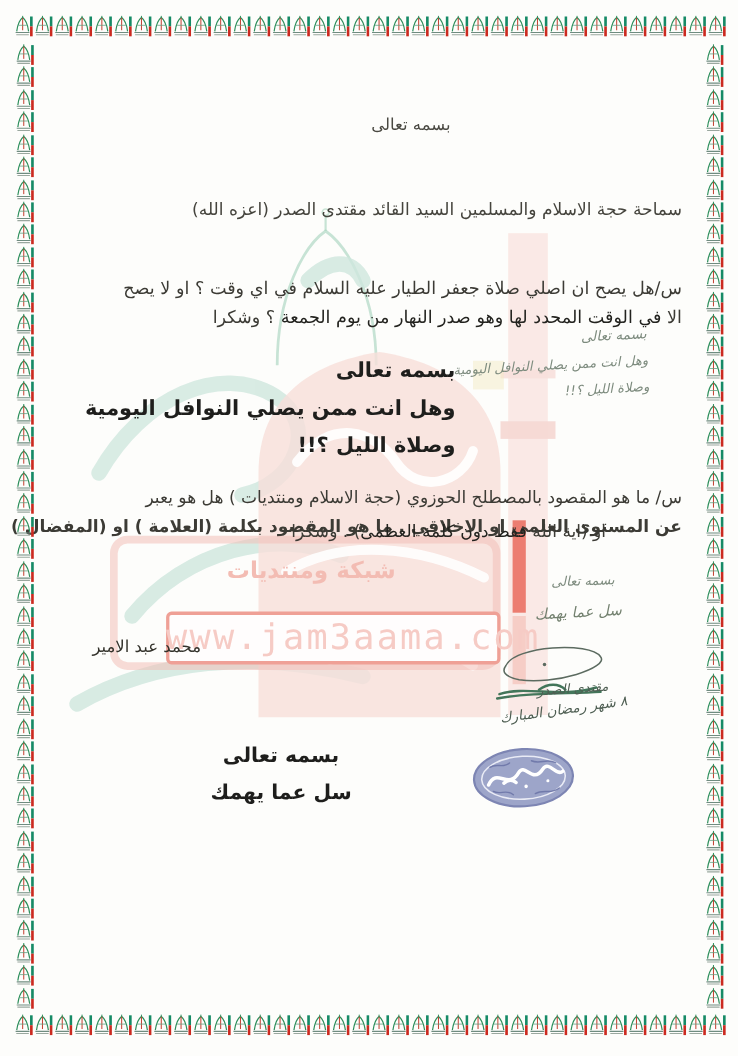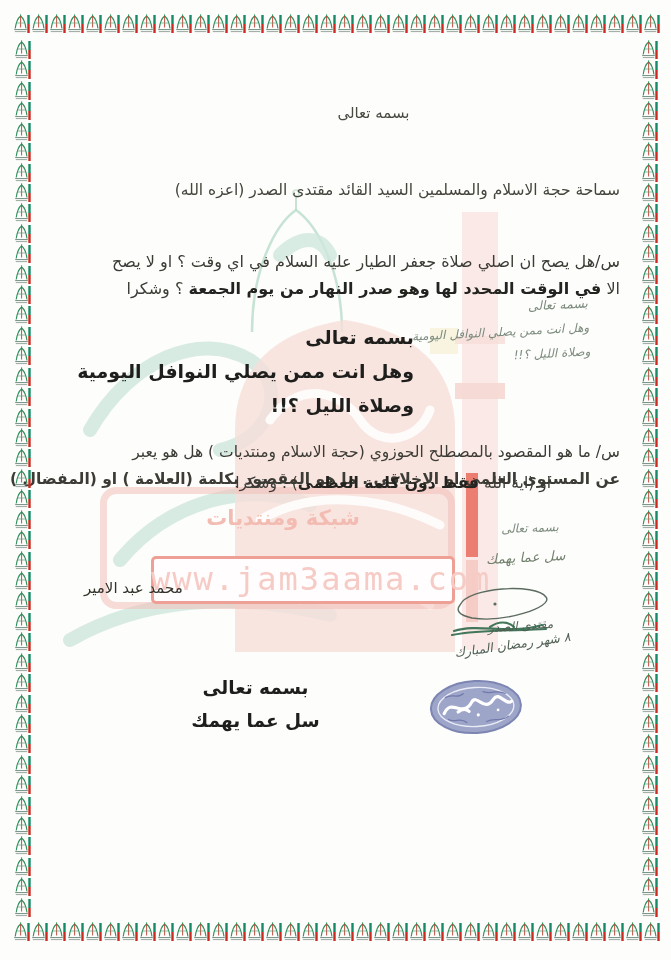--- a/index.html
+++ b/index.html
@@ -27,21 +27,21 @@
   .t{position:absolute;direction:rtl;white-space:nowrap;z-index:2;color:#3c3b35;}
   .basmala-top{top:104px;left:38px;width:671px;text-align:center;font-size:15px;
                color:#4a4942;letter-spacing:.5px;}
   .recipient{top:181px;right:51px;font-size:15.5px;color:#45443d;}
   .greeting{top:217px;right:51px;font-size:15px;color:#565549;}
   .q1a{top:252px;right:51px;font-size:16px;}
   .q1b{top:279px;right:51px;font-size:16px;}
   .q2a{top:443px;right:51px;font-size:15.5px;}
   .q2b{top:470px;right:51px;font-size:15.5px;font-weight:bold;}
   .q2c{top:474px;right:120px;font-size:15.5px;}
-  .boldseg{font-weight:bold;color:#23231f;}
+  .boldseg{font-weight:normal;color:#23231f;}
   .ans1{top:320px;right:257px;text-align:right;font-weight:bold;font-size:19px;
         line-height:34px;color:#1e1e1c;}
   .sender{top:579px;left:84px;direction:rtl;font-size:15px;color:#33322b;}
   .ans2print{top:671px;left:178px;width:155px;text-align:center;font-weight:bold;
              font-size:18.5px;line-height:33px;color:#1e1e1c;white-space:normal;}
   
   .hw{position:absolute;direction:rtl;z-index:2;color:#7d8b7e;font-style:italic;
       white-space:nowrap;}
   .hw1{top:296px;right:82px;text-align:right;transform:rotate(-3deg);font-size:12px;
        line-height:24px;}

